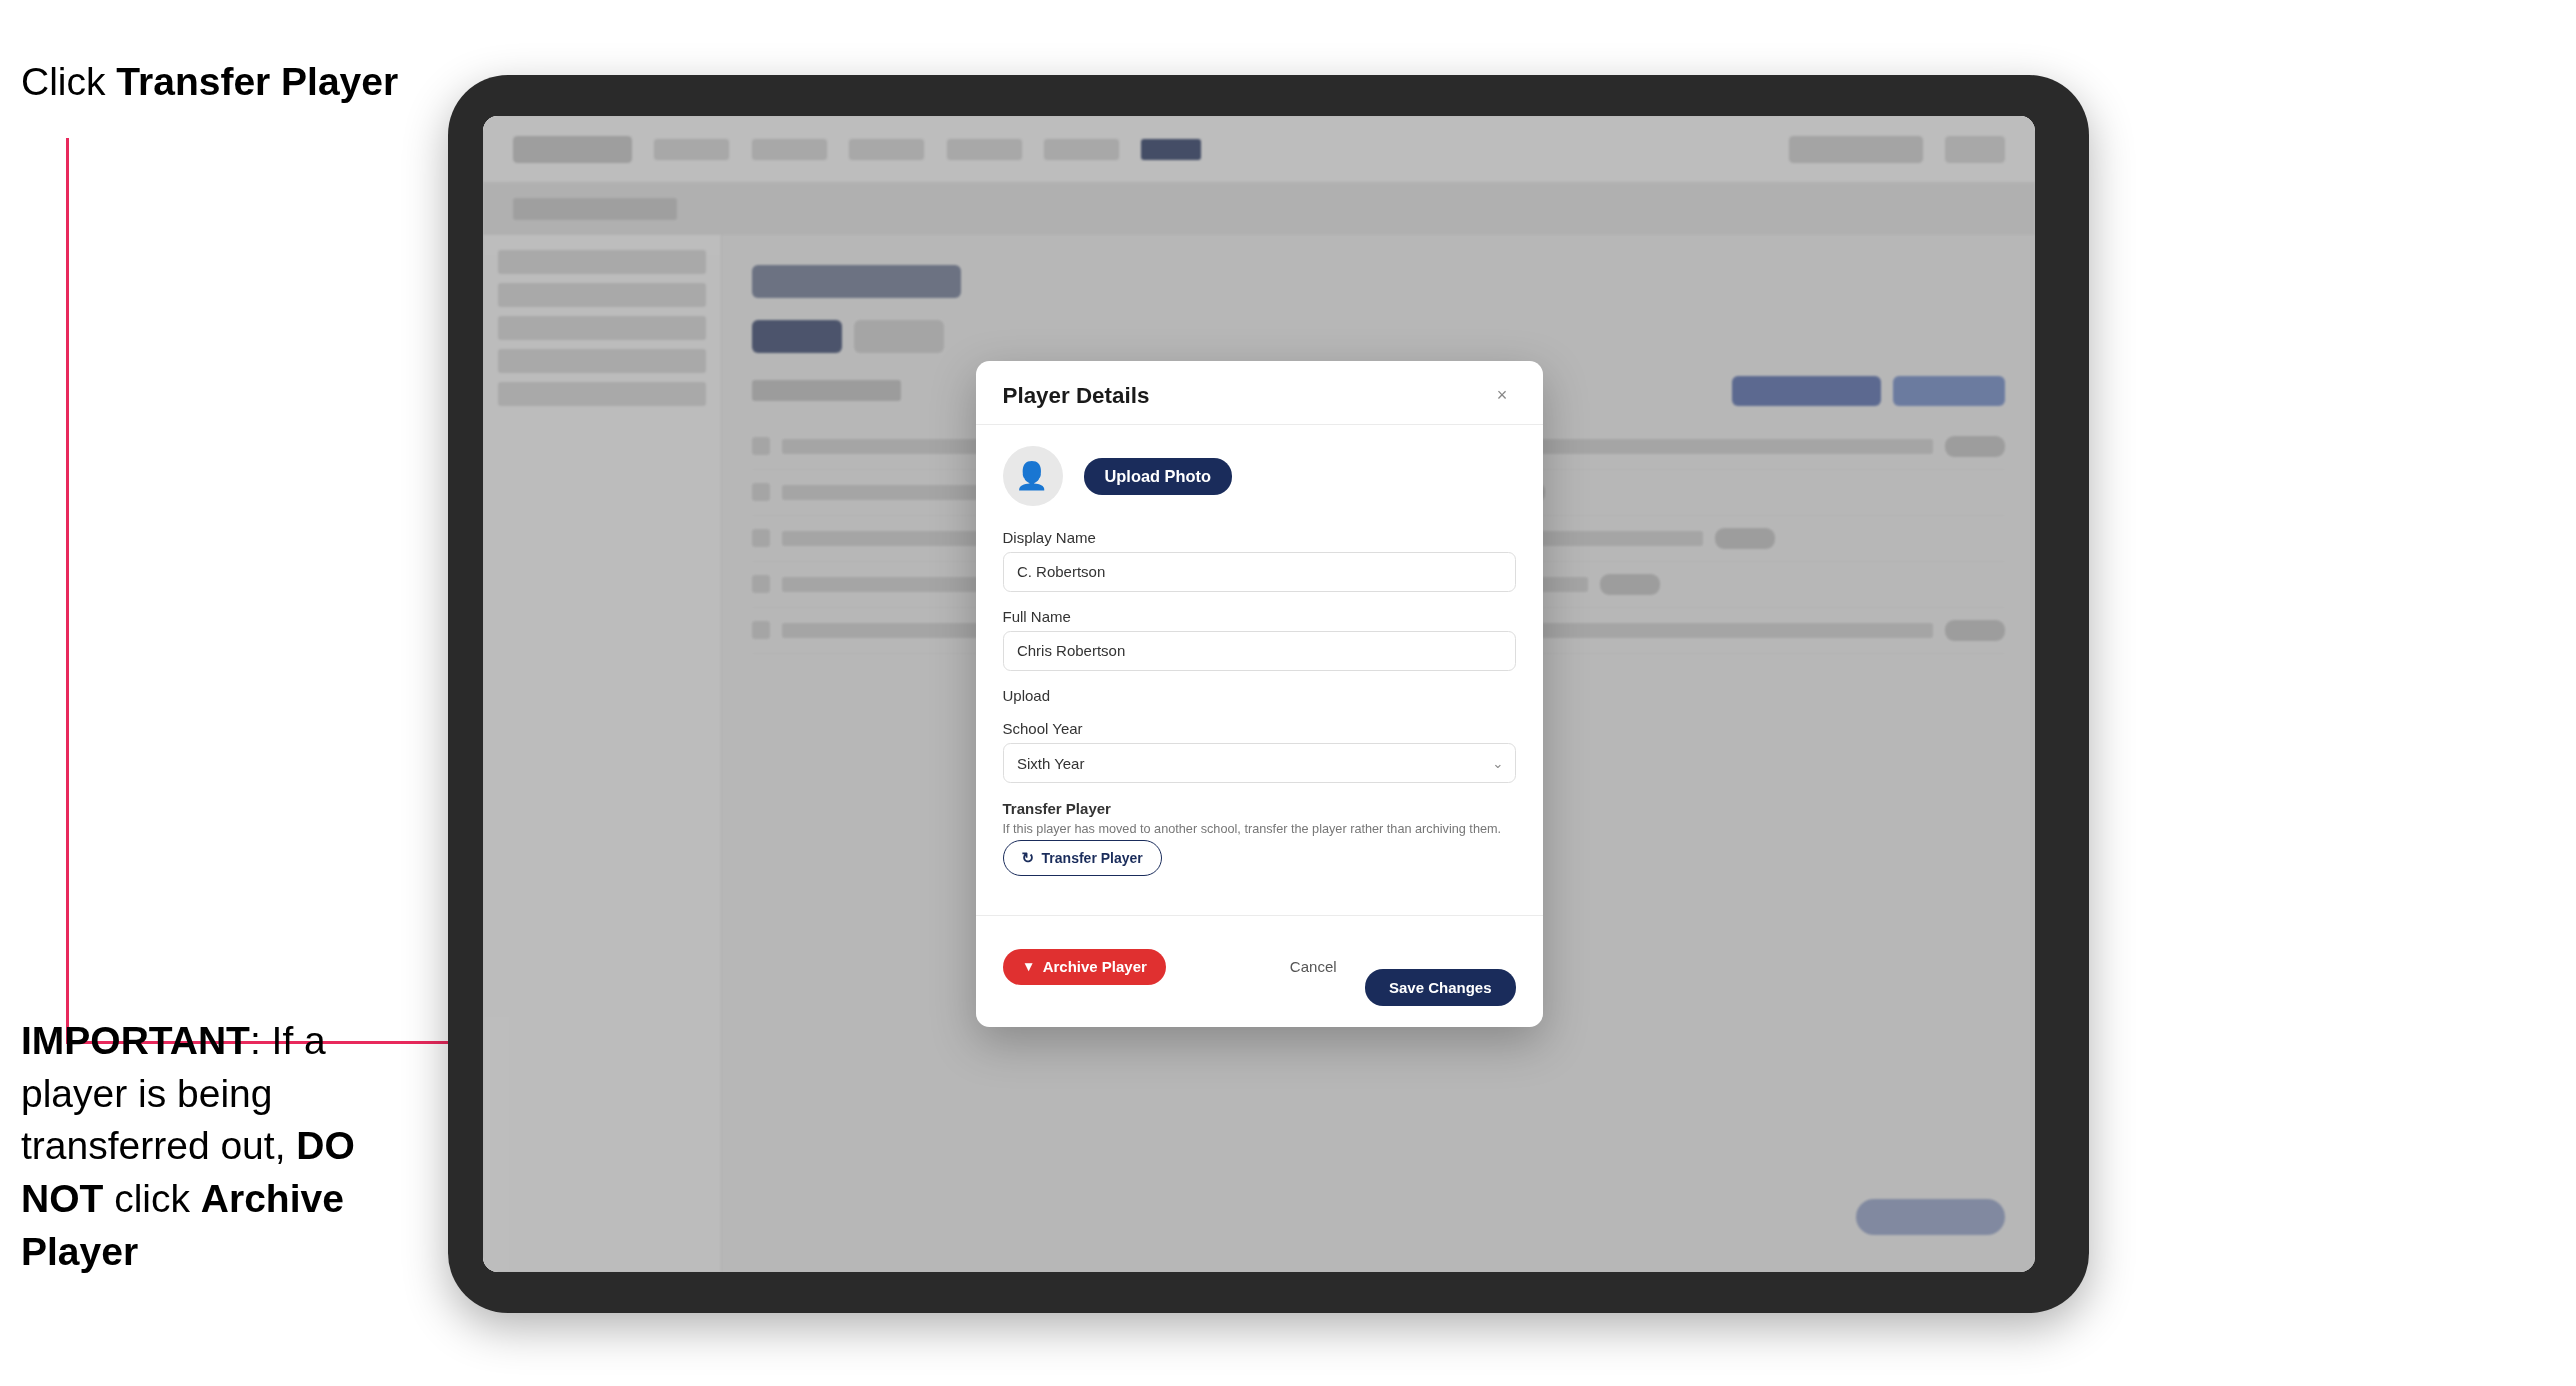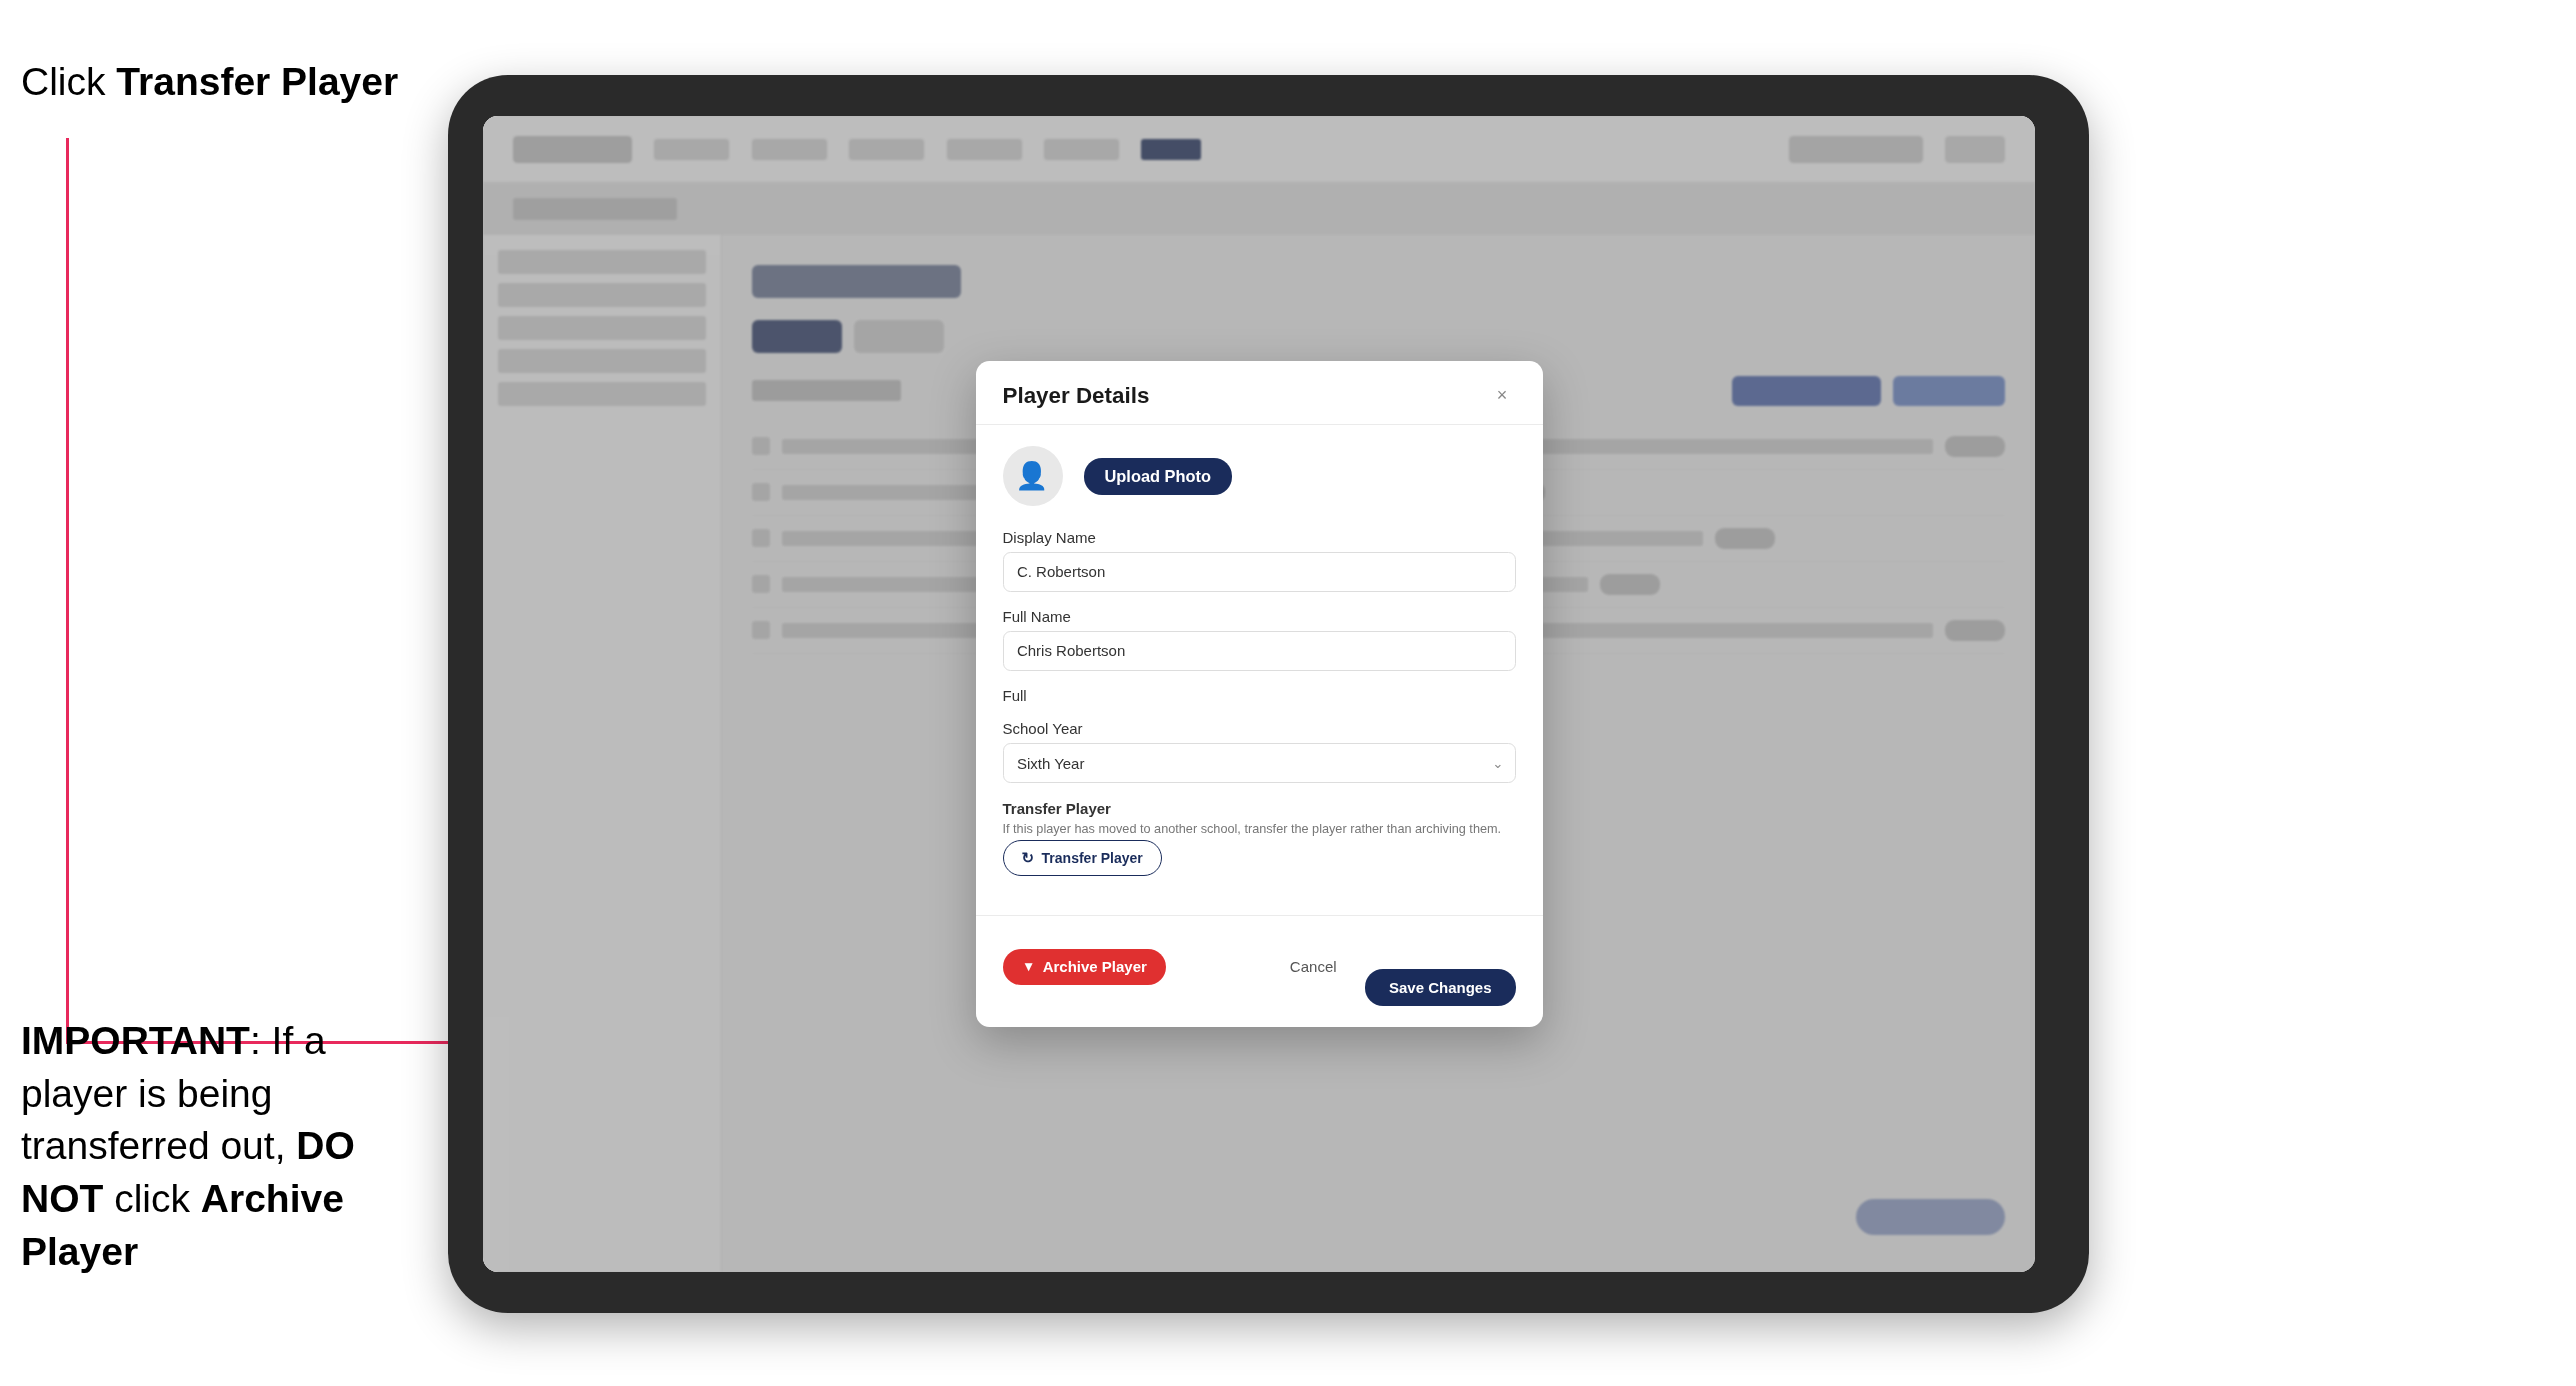--- a/index.html
+++ b/index.html
@@ -564,21 +564,21 @@
               <label class="form-label">Display Name</label>
               <input class="form-input" type="text" value="C. Robertson" style="">
             </div>
 
             <div class="form-field">
               <label class="form-label">Full Name</label>
               <input class="form-input" type="text" value="Chris Robertson" style="">
             </div>
 
             <div class="form-field">
-              <label class="form-label">Full</label>
+              <label class="form-label">Upload</label>
             </div>
 
             <div class="form-field">
               <label class="form-label">School Year</label>
               <div class="select-wrapper">
                 <select class="form-select">
                   <option>Sixth Year</option>
                   <option>First Year</option>
                   <option>Second Year</option>
                   <option>Third Year</option>

